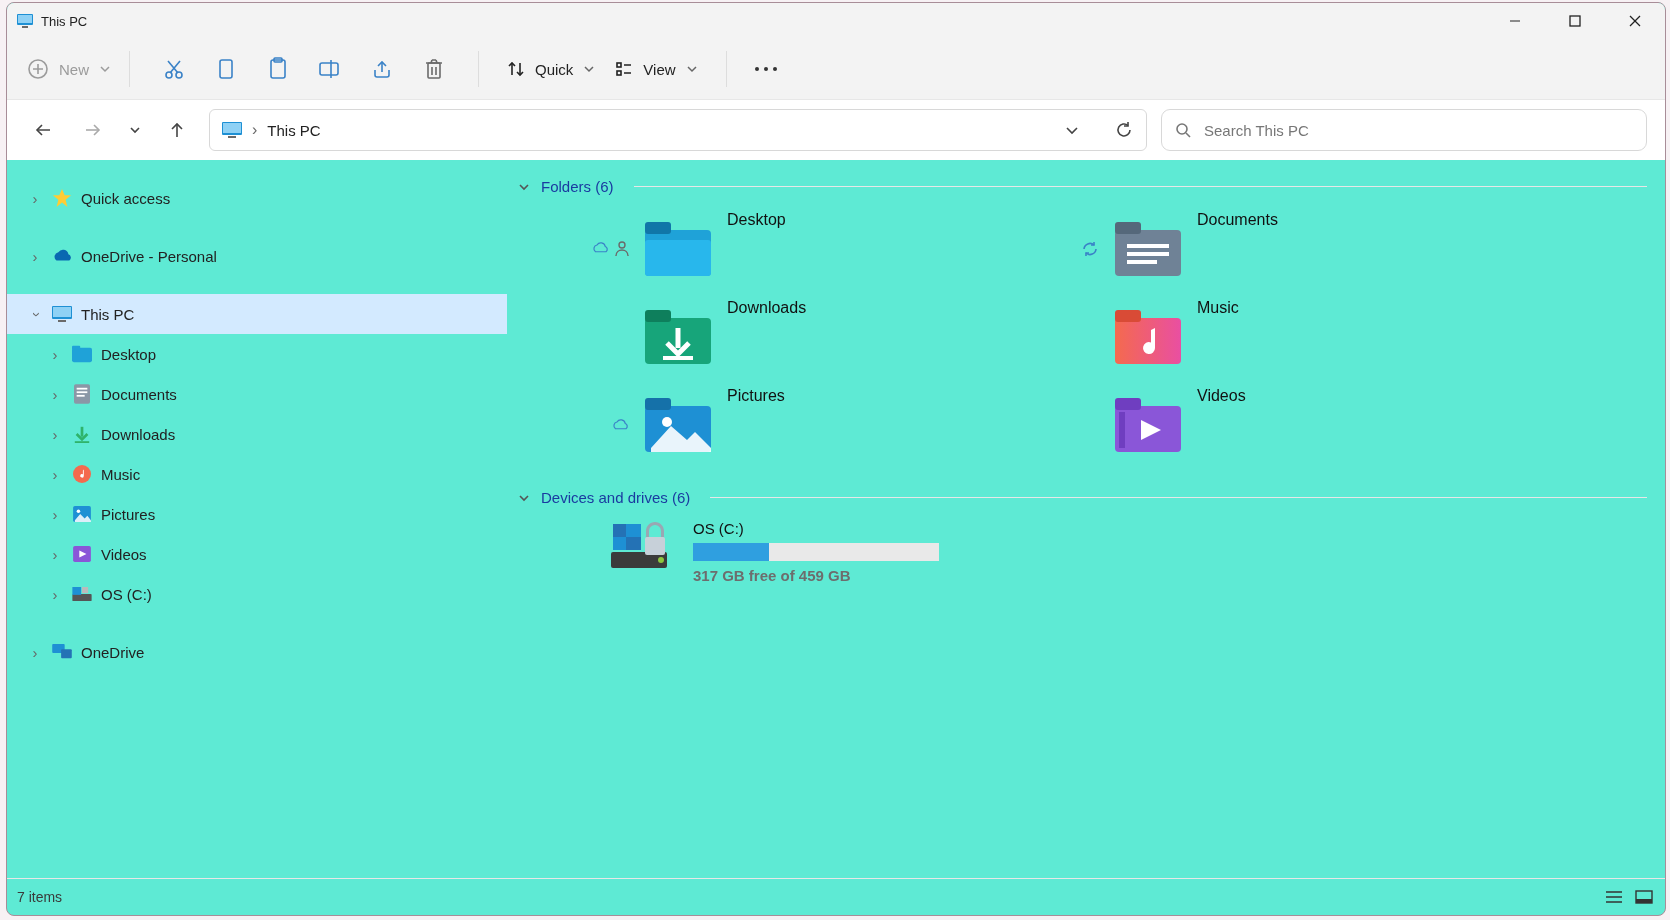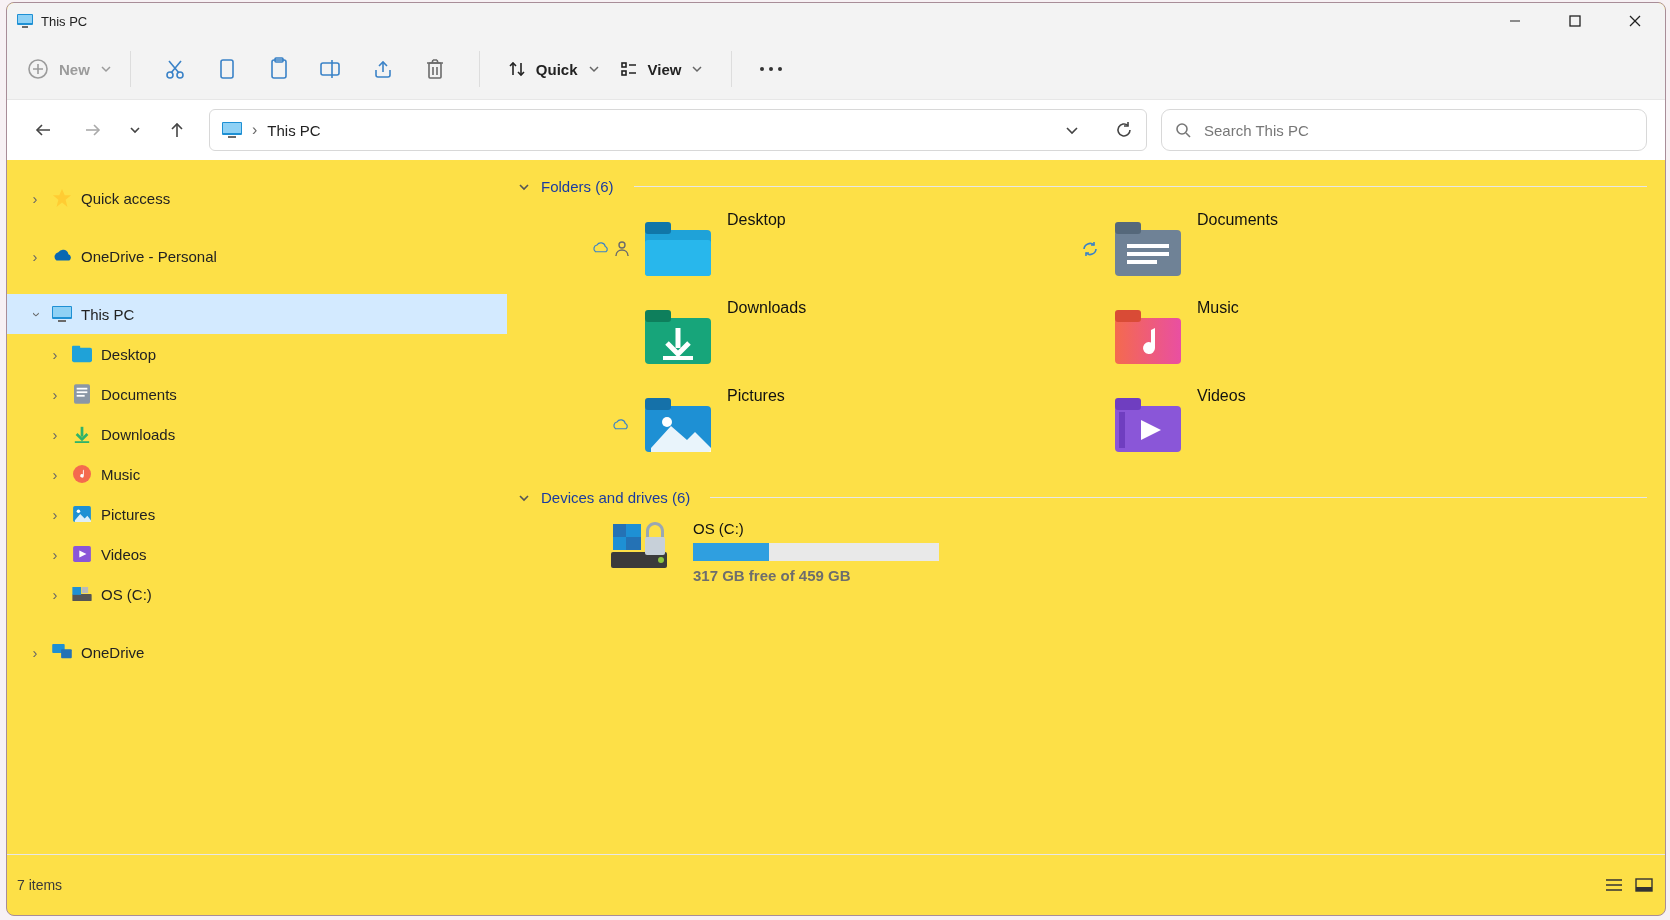--- a/index.html
+++ b/index.html
@@ -1,22 +1,22 @@
 <!DOCTYPE html>
 <html><head>
 <meta charset="utf-8">
 <style>
   html,body{margin:0;padding:0;width:1670px;height:920px;font-family:"Segoe UI",Arial,sans-serif;background:#f7f1f4;}
-  .window{position:absolute;left:6px;top:2px;width:1658px;height:912px;background:#fde047;border:1px solid #a88d98;border-radius:8px;display:flex;flex-direction:column;overflow:hidden;}
+  .window{position:absolute;left:6px;top:2px;width:1658px;height:912px;background:#5eead4;border:1px solid #a88d98;border-radius:8px;display:flex;flex-direction:column;overflow:hidden;}
   .titlebar{height:36px;background:#f3f3f3;display:flex;align-items:center;padding-left:10px;}
   .titlebar .icon{width:16px;height:14px;margin-right:8px;}
   .titlebar .title{font-size:13px;color:#222;}
   .win-buttons{margin-left:auto;display:flex;}
   .win-buttons div{width:60px;height:36px;display:flex;align-items:center;justify-content:center;color:#222;}
-  .toolbar{height:60px;background:#f3f3f3;border-bottom:1px solid #e7e7e7;display:flex;align-items:center;padding:0 20px;gap:0;font-weight:bold;}
+  .toolbar{height:60px;background:#f3f3f3;border-bottom:1px solid #e7e7e7;display:flex;align-items:center;padding:0 20px;gap:0;}
   .tb-new{display:flex;align-items:center;gap:10px;color:#9b9b9b;font-size:15px;}
   .tb-new svg{stroke:#9b9b9b;}
   .sep{width:1px;height:36px;background:#ddd;margin:0 18px;}
   .tb-icon{width:36px;height:36px;display:flex;align-items:center;justify-content:center;margin:0 8px;}
   .tb-item{display:flex;align-items:center;gap:10px;color:#222;font-size:15px;margin:0 10px;}
   .more-dots{display:flex;gap:5px;}
   .more-dots span{display:block;width:4px;height:4px;border-radius:50%;background:#333;}
   .addressbar-row{height:60px;background:#fff;display:flex;align-items:center;padding:0 18px;gap:14px;}
   .nav-btn{width:36px;height:36px;display:flex;align-items:center;justify-content:center;color:#6a6a6a;font-size:20px;border-radius:4px;}
   .address-box{flex:0 0 912px;height:40px;border:1px solid #d8d8d8;border-radius:6px;display:flex;align-items:center;padding:0 12px;gap:10px;}
@@ -42,21 +42,21 @@
   .folder-cell{width:470px;height:88px;display:flex;align-items:center;gap:14px;}
   .folder-cell .ov{width:60px;display:flex;justify-content:flex-end;gap:6px;color:#3a82c7;}
   .folder-cell .icon-box{width:70px;height:60px;display:flex;align-items:center;justify-content:center;}
   .folder-cell .label{font-size:16px;color:#111;align-self:flex-start;margin-top:6px;}
   .drive-row{display:flex;align-items:flex-start;gap:14px;margin-left:104px;padding-top:4px;}
   .drive-icon{width:68px;height:50px;}
   .drive-info .name{font-size:15px;color:#111;margin-bottom:6px;}
   .drive-info .bar{width:246px;height:18px;background:#e9e9e9;position:relative;margin-bottom:6px;}
   .drive-info .bar .fill{position:absolute;left:0;top:0;height:100%;background:#2f9fe0;width:31%;}
   .drive-info .free{font-size:15px;color:#6d6d6d;font-weight:bold;}
-  .statusbar{height:28px;border-top:1px solid #e7e7e7;display:flex;align-items:center;padding:16px 10px;font-size:14px;color:#3a3a3a;}
+  .statusbar{height:28px;border-top:1px solid #e7e7e7;display:flex;align-items:center;padding:4px 10px;font-size:14px;color:#3a3a3a;}
   .statusbar .right{margin-left:auto;display:flex;gap:8px;color:#444;}
   .statusbar .vm{width:22px;height:18px;display:flex;align-items:center;justify-content:center;}
   
   svg{display:block;}
 </style>
 </head>
 <body>
 
 <div class="window">
 

